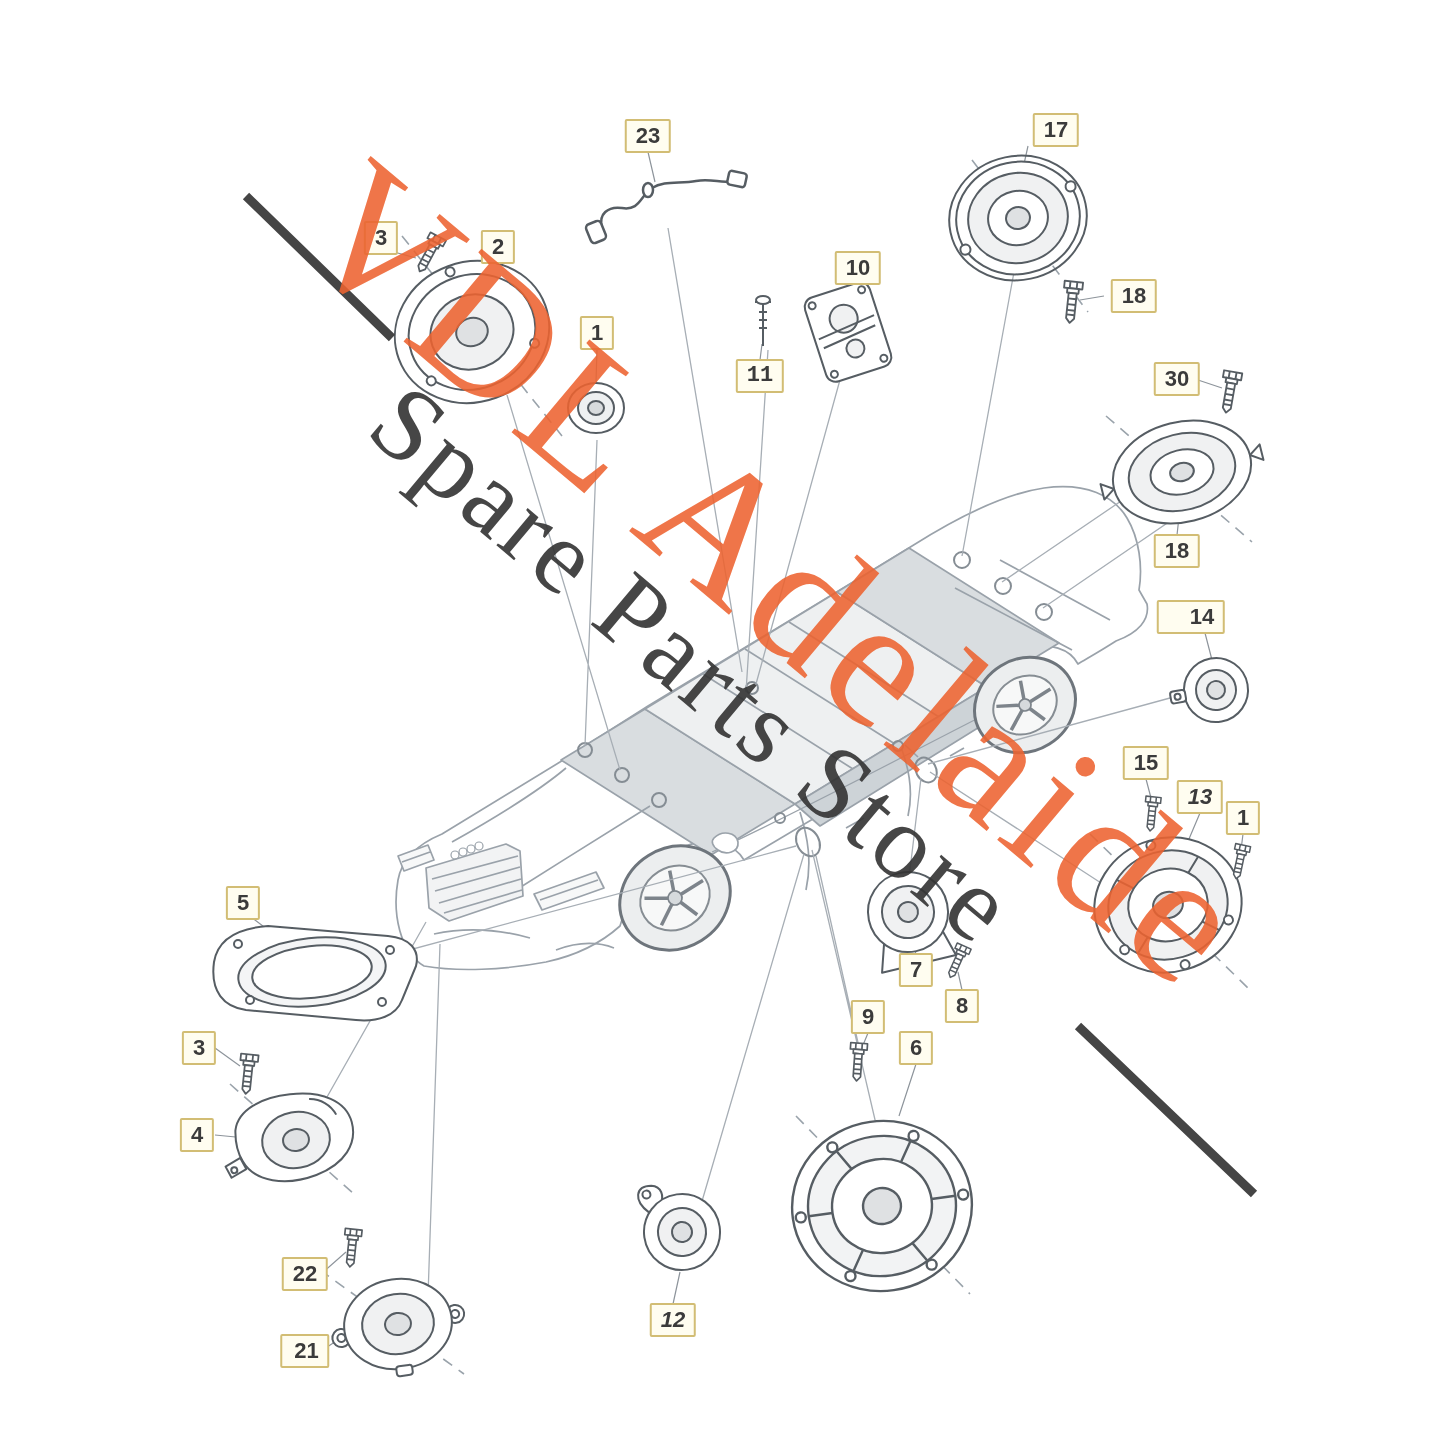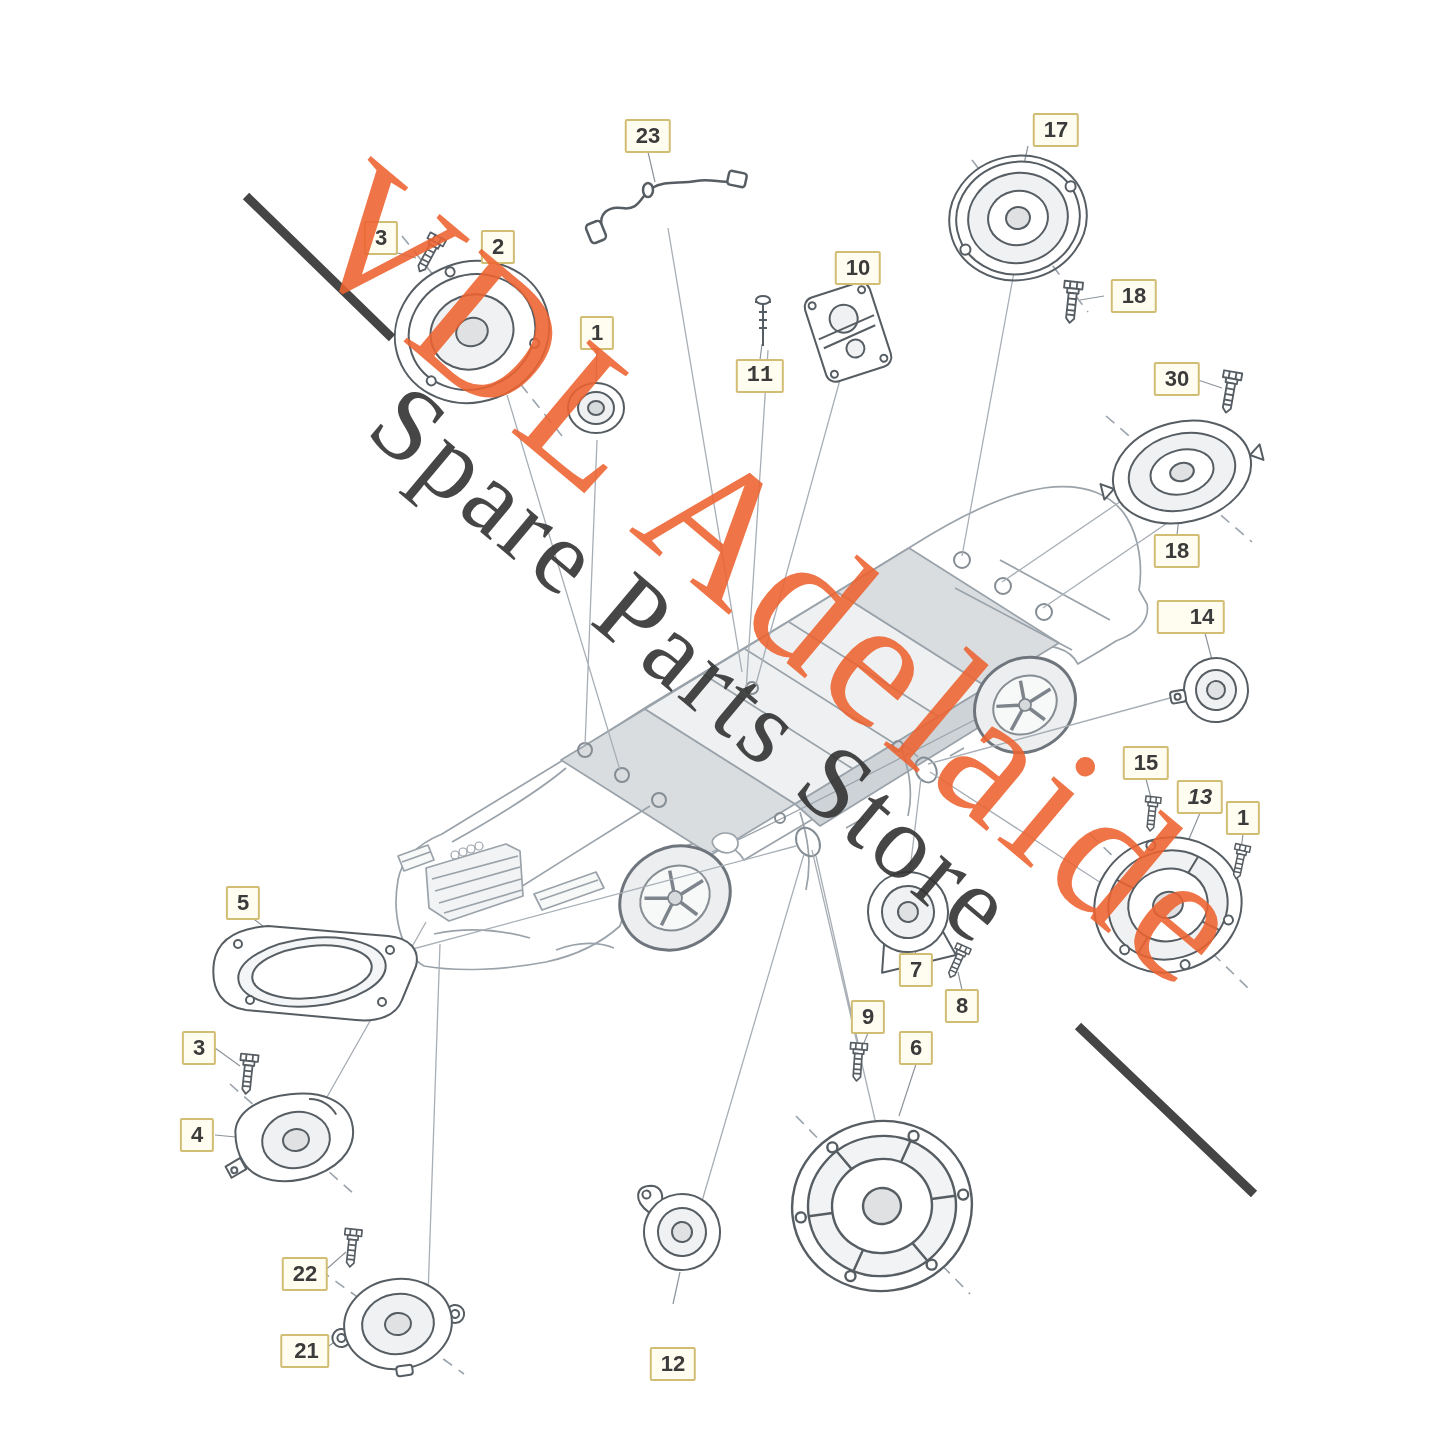--- a/index.html
+++ b/index.html
@@ -291,19 +291,19 @@
       <div class="plabel" style="left: 1200px; top: 797px; font-style: italic;">13</div>
       <div class="plabel" style="left: 1243px; top: 818px;">1</div>
       <div class="plabel" style="left: 243px; top: 903px;">5</div>
       <div class="plabel" style="left: 916px; top: 970px;">7</div>
       <div class="plabel" style="left: 962px; top: 1006px;">8</div>
       <div class="plabel" style="left: 868px; top: 1017px;">9</div>
       <div class="plabel" style="left: 916px; top: 1048px;">6</div>
       <div class="plabel" style="left: 199px; top: 1048px;">3</div>
       <div class="plabel" style="left: 197px; top: 1135px;">4</div>
       <div class="plabel" style="left: 305px; top: 1274px;">22</div>
-      <div class="plabel" style="left: 673px; top: 1364px;">12</div>
+      <div class="plabel" style="left: 673px; top: 1320px; font-style: italic;">12</div>
       <div class="plabel" style="left: 305px; top: 1351px; padding-left: 12px;">21</div>
     </div>
 
   <div class="wm wm-orange">VDL Adelaide</div>
   <div class="wm wm-dark">Spare Parts Store</div>
 </div>
 
 </body></html>

